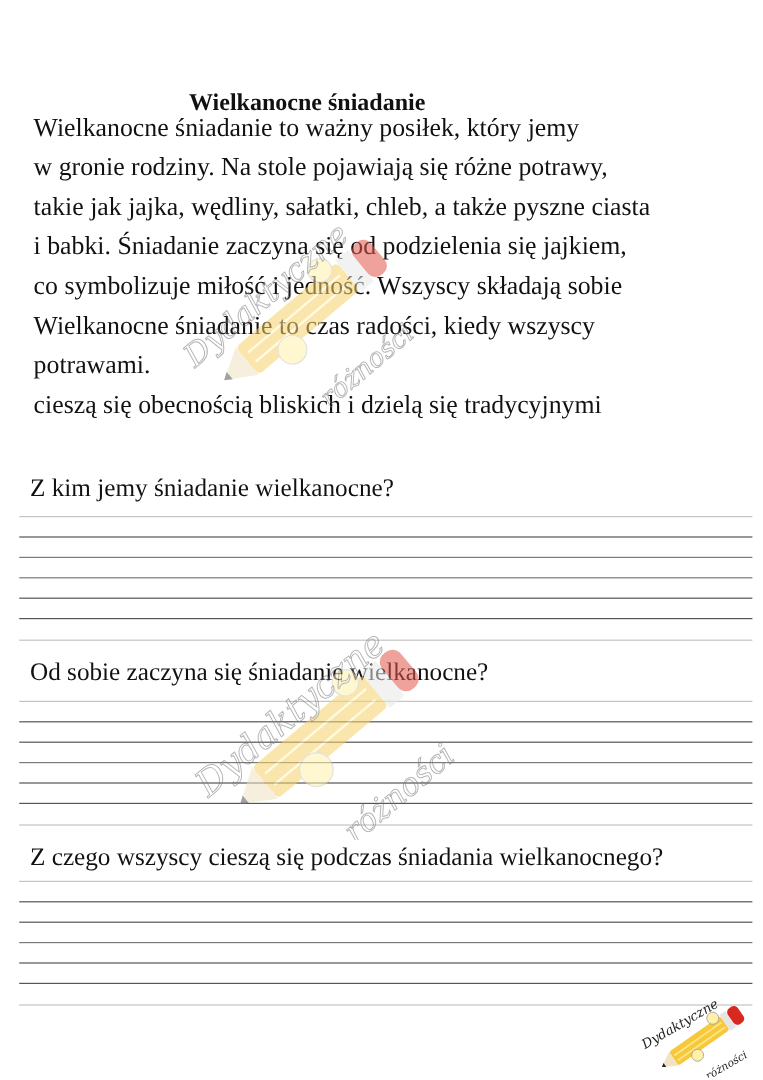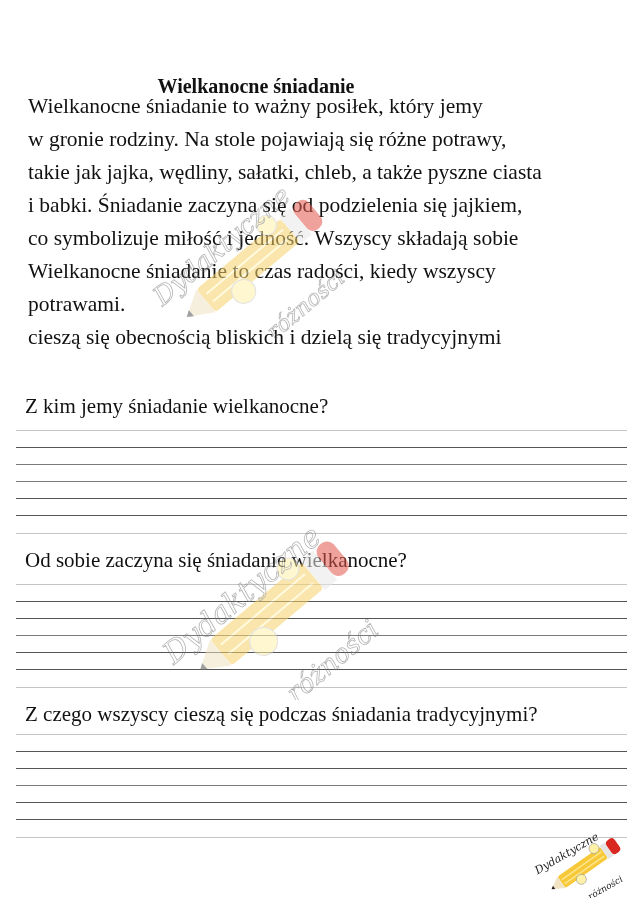--- a/index.html
+++ b/index.html
@@ -106,21 +106,21 @@
 <div>
   <div class="rule light" style="top:584px;"></div>
   <div class="rule dark" style="top:601px;"></div>
   <div class="rule dark" style="top:618px;"></div>
   <div class="rule mid" style="top:635px;"></div>
   <div class="rule dark" style="top:652px;"></div>
   <div class="rule dark" style="top:669px;"></div>
   <div class="rule light" style="top:687px;"></div>
 </div>
 
-<div class="question" style="top:700px;">Z czego wszyscy cieszą się podczas śniadania tradycyjnymi?</div>
+<div class="question" style="top:700px;">Z czego wszyscy cieszą się podczas śniadania wielkanocnego?</div>
 <div>
   <div class="rule light" style="top:734px;"></div>
   <div class="rule dark" style="top:751px;"></div>
   <div class="rule dark" style="top:768px;"></div>
   <div class="rule mid" style="top:785px;"></div>
   <div class="rule dark" style="top:802px;"></div>
   <div class="rule dark" style="top:819px;"></div>
   <div class="rule light" style="top:837px;"></div>
 </div>
 

